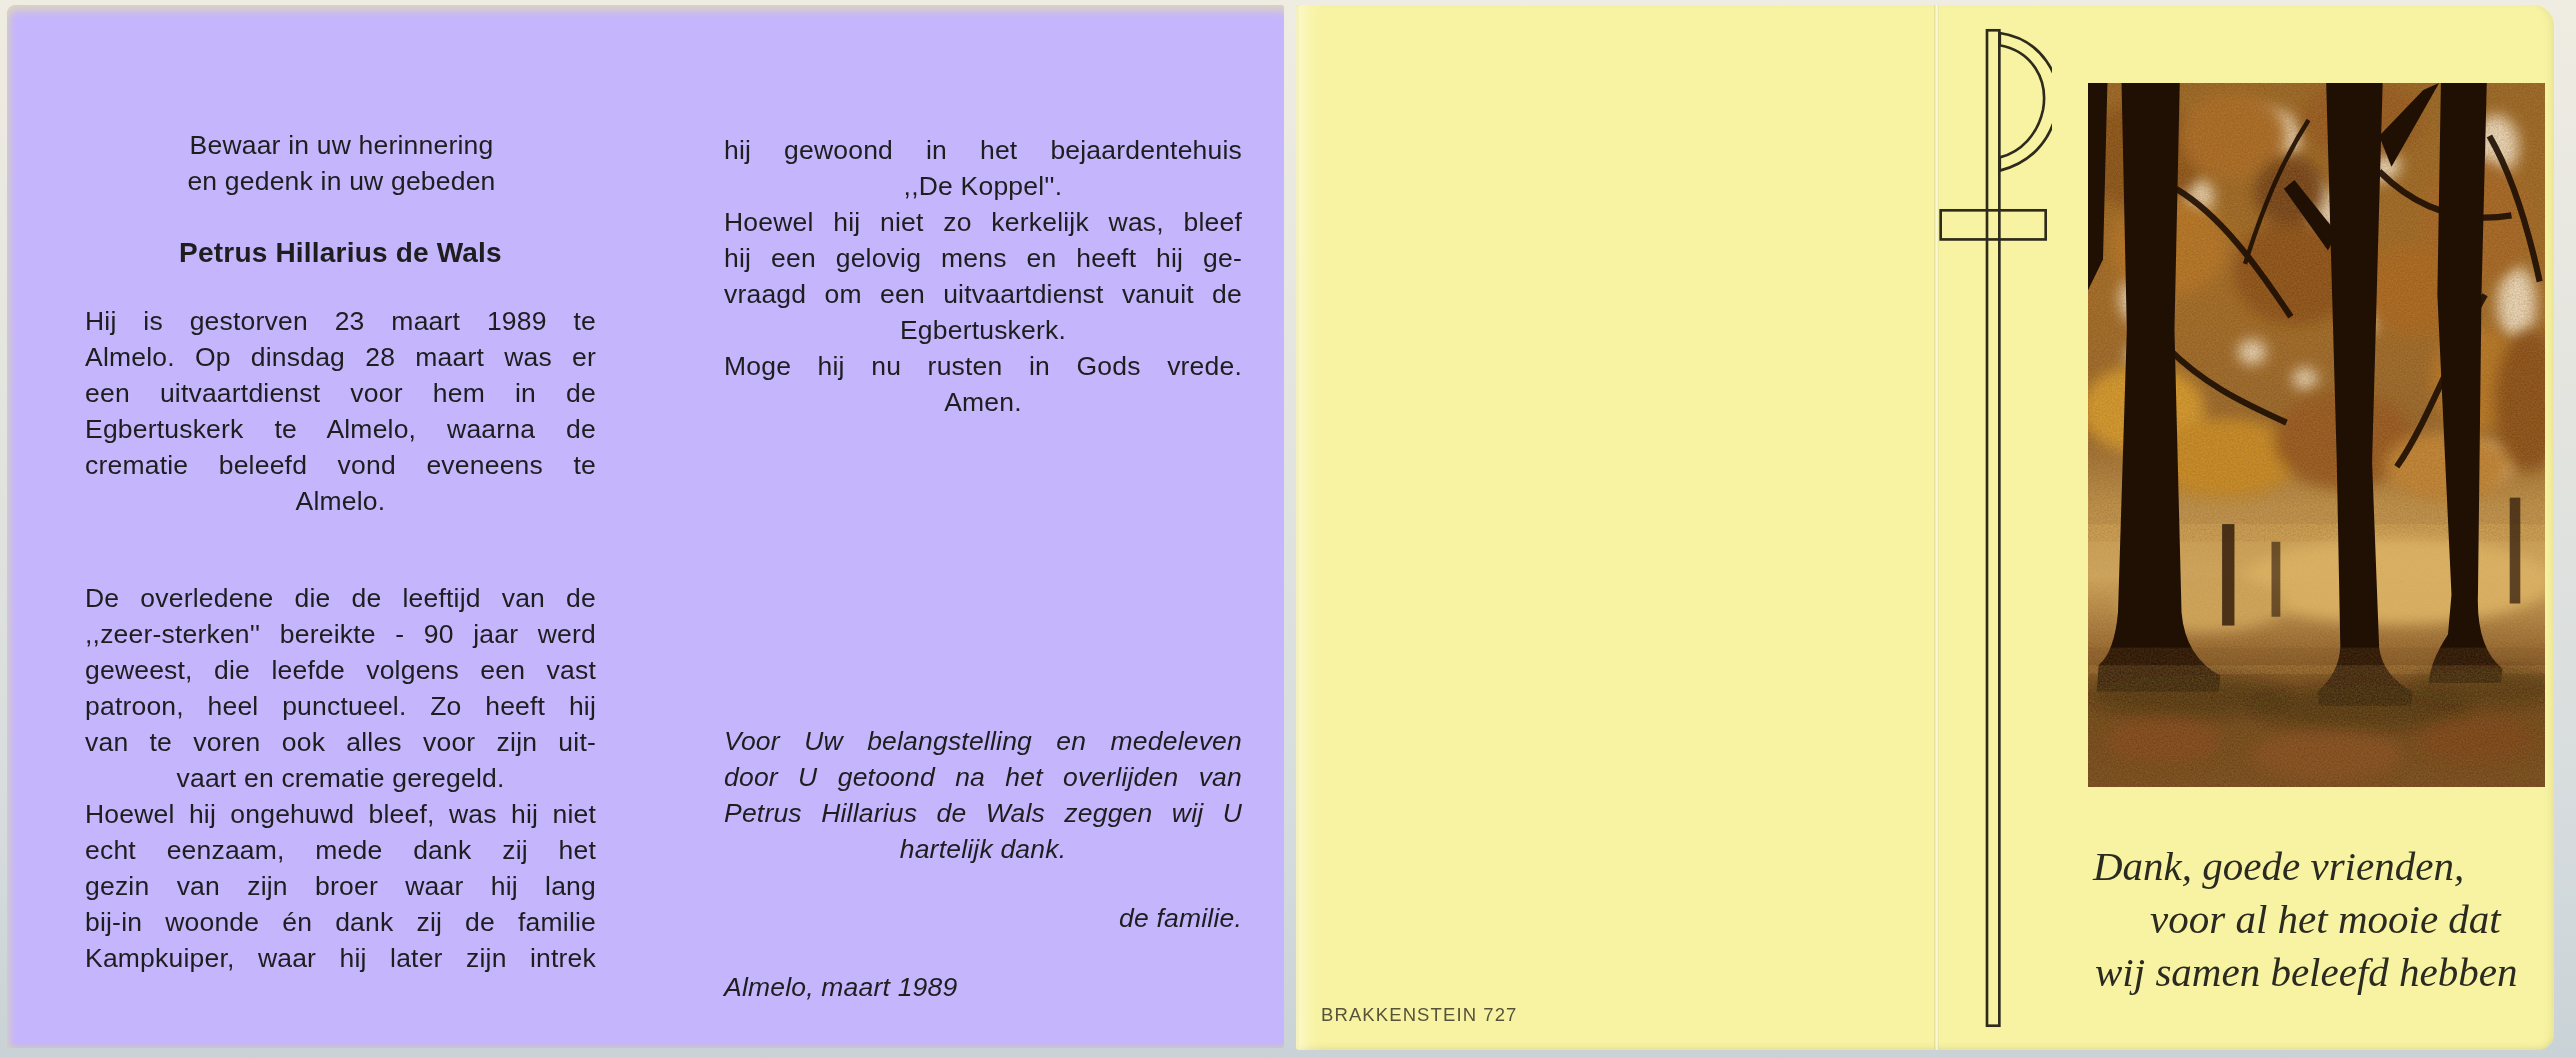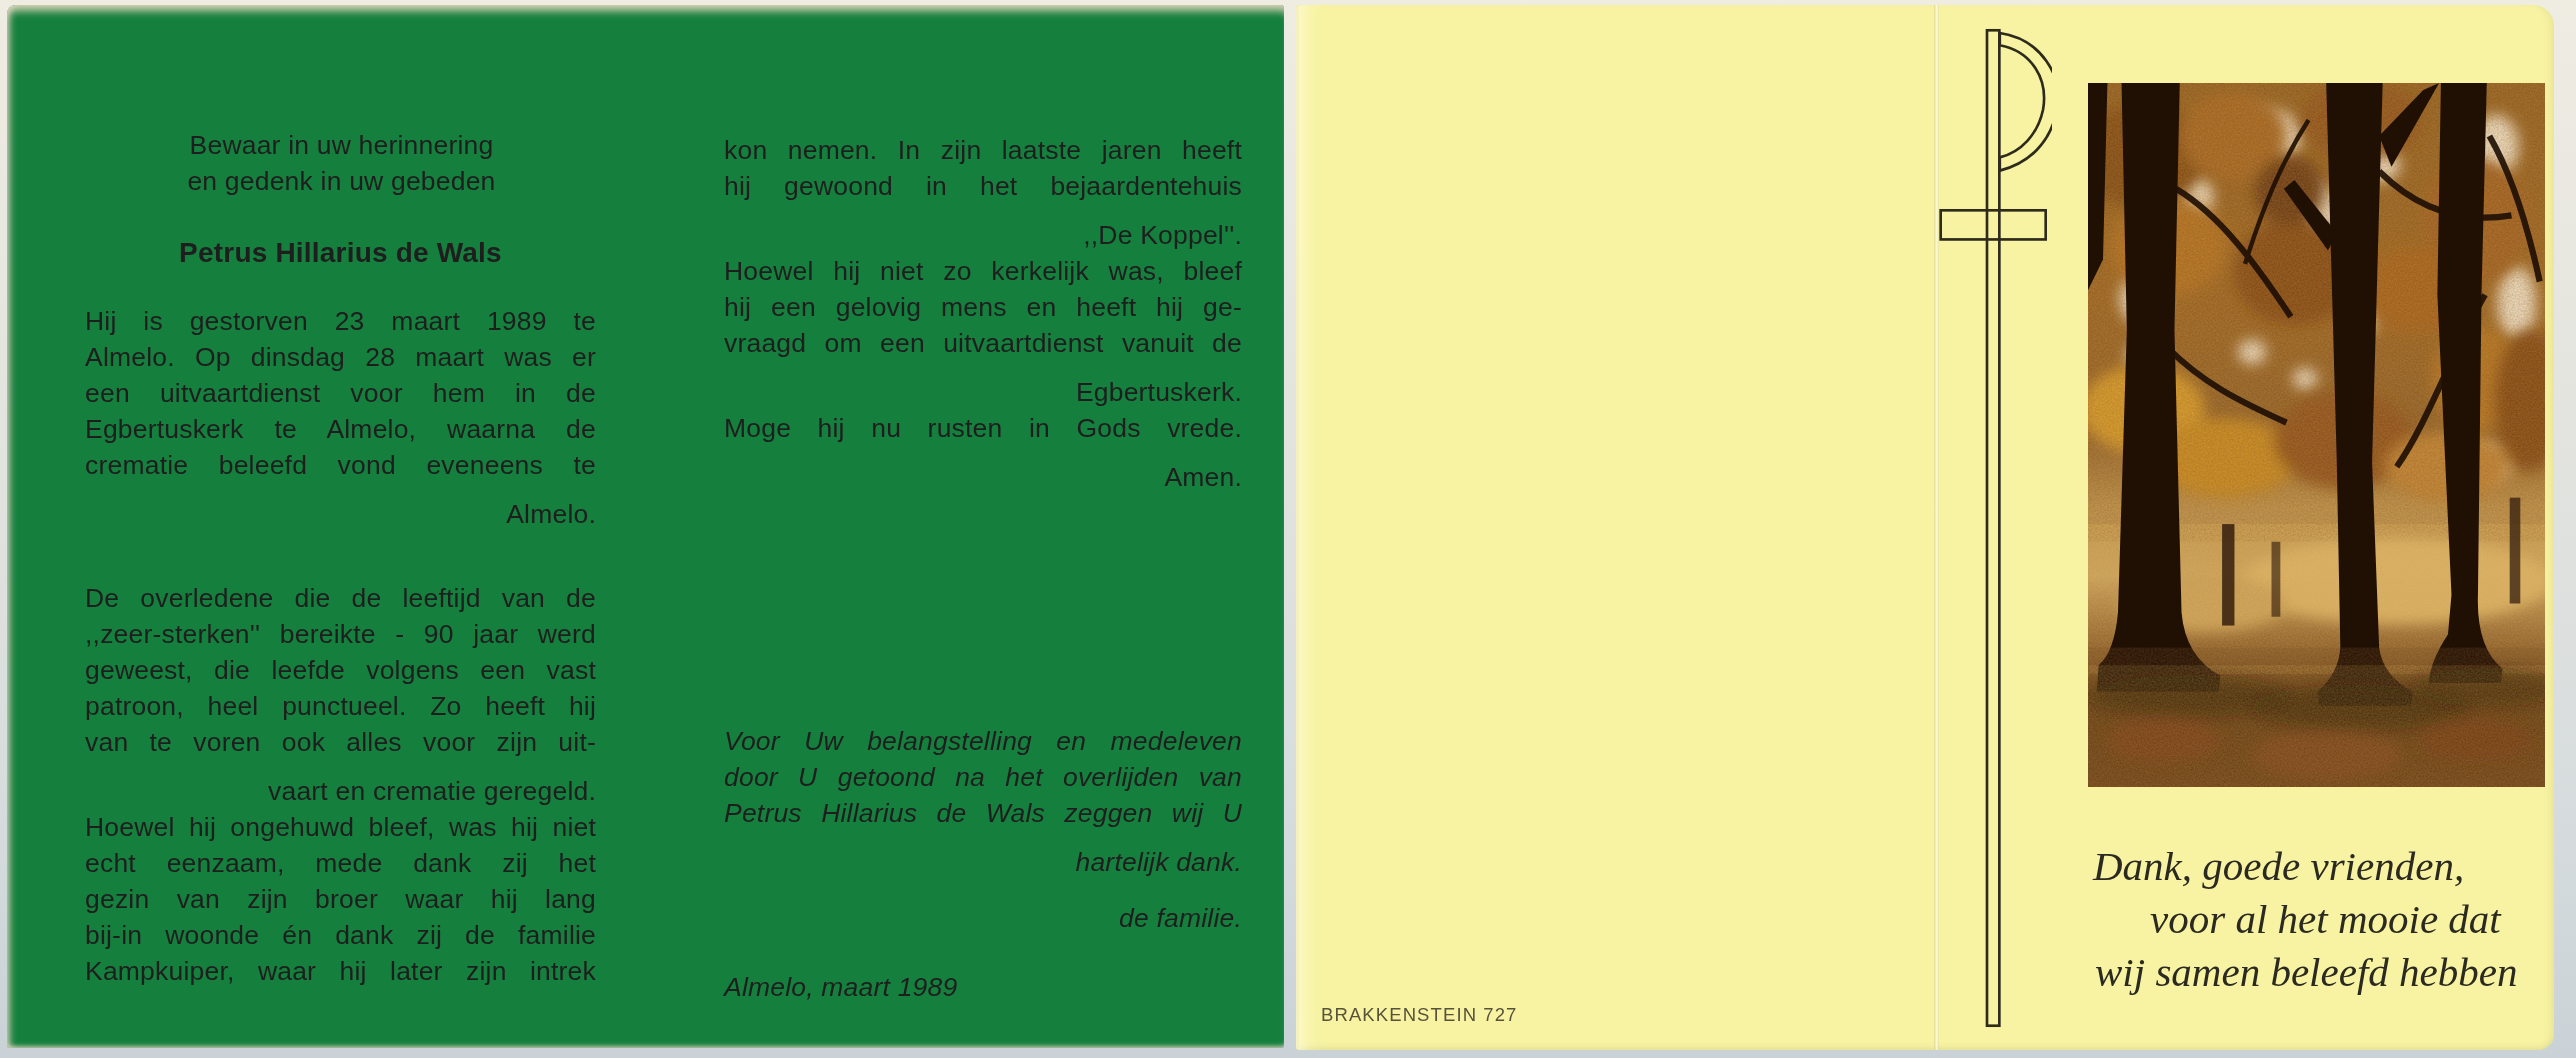--- a/index.html
+++ b/index.html
@@ -4,28 +4,28 @@
 <style>
   html,body{margin:0;padding:0;}
   body{
     width:2576px;height:1059px;position:relative;overflow:hidden;
     background:linear-gradient(180deg,#efece2 0%,#e3e4df 40%,#d5dbdd 80%,#c9d2d6 100%);
     font-family:"Liberation Sans",sans-serif;
   }
   
   .page-white{
     position:absolute;left:7px;top:5.3px;width:1277px;height:1043px;
-    background:#15803d;border-radius:8.8px 3.5px 3.5px 3.5px;
+    background:#c4b5fd;border-radius:8.8px 3.5px 3.5px 3.5px;
     box-shadow:inset 0 12.4px 8.8px -7px #ddd4bc, inset 8.8px 0 7px -6.2px #d8d0bc, inset 0 -5.3px 4.4px -3.5px #cfc8b6;
   }
   .txtblock{position:absolute;color:#1e1e1e;font-size:26.5px;line-height:36px;letter-spacing:0.2px;}
   .tline{min-height:36px;}
   .al-j{text-align:justify;text-align-last:justify;}
   .al-c{text-align:center;}
-  .al-l{text-align:right;margin-top:13px;}
+  .al-l{text-align:center;}
   #hdr      {left:85px;top:122px;width:499px;}
   #dname    {left:78px;top:230px;width:511px;font-weight:bold;font-size:28px;text-align:center;}
   #col1-up  {left:78px;top:298px;width:511px;}
   #col1-low {left:78px;top:575px;width:511px;}
   #col2-up  {left:717px;top:127px;width:518px;}
   #ack      {left:717px;top:718px;width:518px;font-style:italic;}
   #sig      {left:717px;top:895px;width:518px;font-style:italic;text-align:right;}
   #dateline {left:717px;top:964px;width:518px;font-style:italic;}
   
   .page-yellow{
@@ -84,21 +84,20 @@
       <div class="tline al-l">vaart en crematie geregeld.</div>
       <div class="tline al-j">Hoewel hij ongehuwd bleef, was hij niet</div>
       <div class="tline al-j">echt eenzaam, mede dank zij het</div>
       <div class="tline al-j">gezin van zijn broer waar hij lang</div>
       <div class="tline al-j">bij-in woonde én dank zij de familie</div>
       <div class="tline al-j">Kampkuiper, waar hij later zijn intrek</div>
     </div>
 
   <div class="txtblock" id="col2-up">
 
-  <div class="tline al-j">kon nemen. In zijn laatste jaren heeft</div>
       <div class="tline al-j">hij gewoond in het bejaardentehuis</div>
       <div class="tline al-l">,,De Koppel''.</div>
       <div class="tline al-j">Hoewel hij niet zo kerkelijk was, bleef</div>
       <div class="tline al-j">hij een gelovig mens en heeft hij ge-</div>
       <div class="tline al-j">vraagd om een uitvaartdienst vanuit de</div>
       <div class="tline al-l">Egbertuskerk.</div>
       <div class="tline al-j">Moge hij nu rusten in Gods vrede.</div>
       <div class="tline al-l">Amen.</div>
     </div>
 

